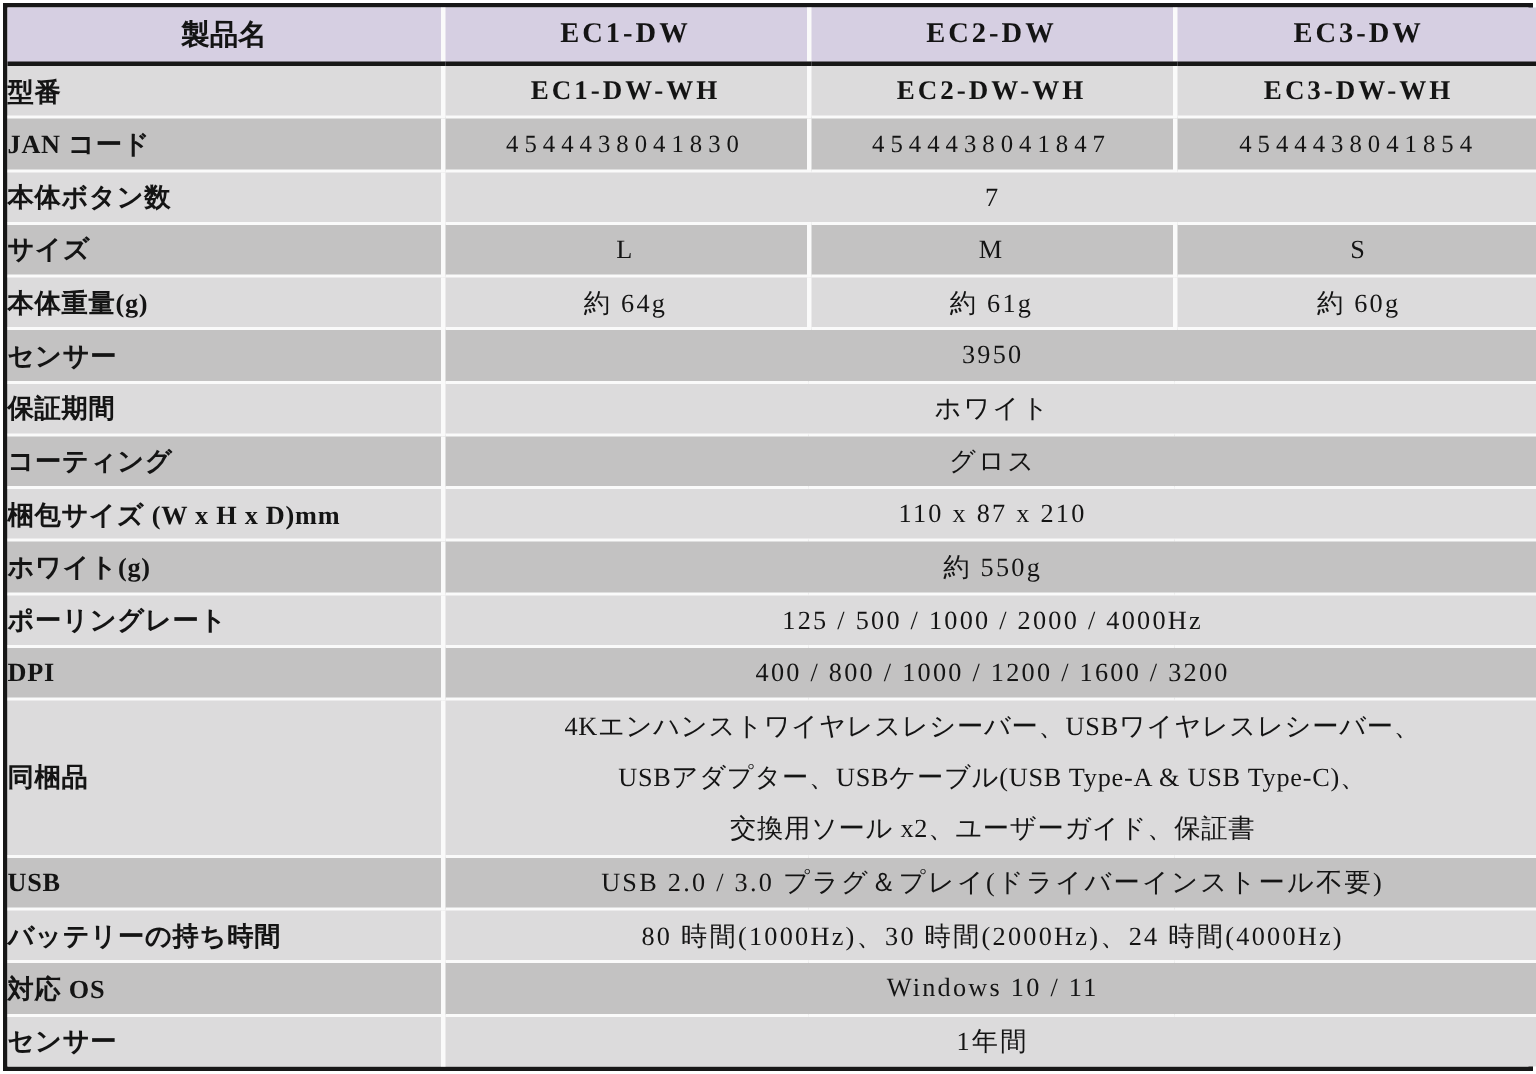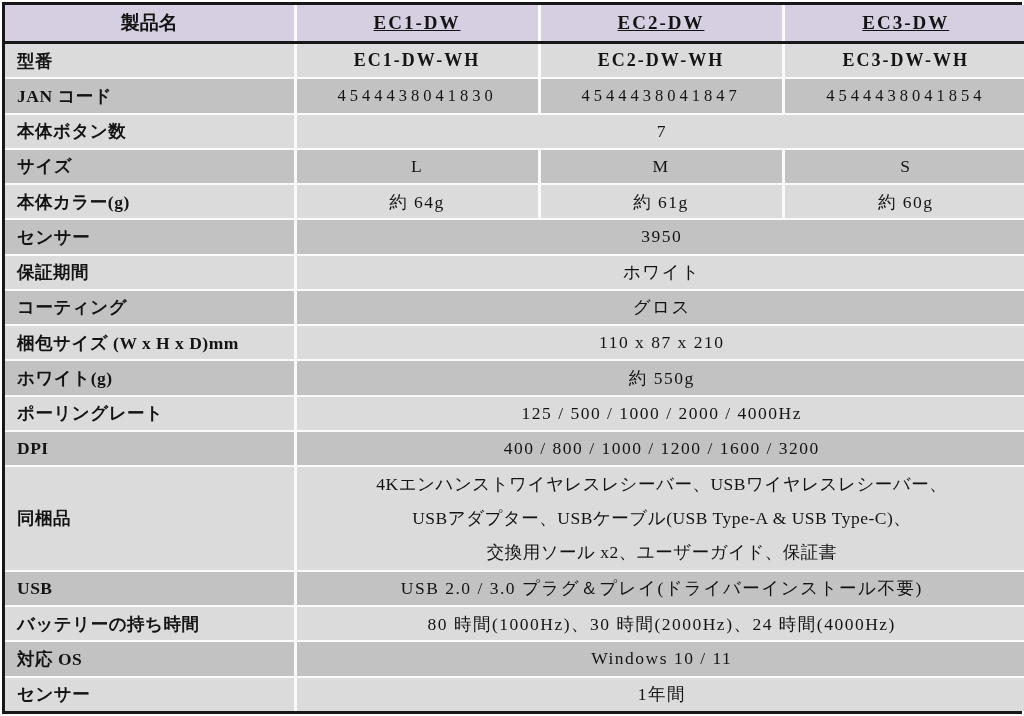--- a/index.html
+++ b/index.html
@@ -25,33 +25,32 @@
     font-size:19px;
     font-weight:bold;
     text-align:center;
     padding:0;
     margin-left:36px;
   }
   thead th.product{
     font-family:"Liberation Serif",serif;
     letter-spacing:2px;
   }
-  thead th + th{border-left:3px solid var(--grid-line);text-decoration:underline;}
+  thead th + th{border-left:3px solid var(--grid-line);}
 
   tbody tr:nth-child(odd){background:var(--row-light);}
   tbody tr:nth-child(even){background:var(--row-dark);}
   tbody tr + tr td{border-top:2px solid var(--grid-line);}
 
   td{padding:0;height:33px;vertical-align:middle;}
   td.label{
     font-family:"Liberation Serif","DejaVu Sans",sans-serif;
     font-weight:bold;
     font-size:17.5px;
     text-align:left;
-    padding-left:12px;
     letter-spacing:0.5px;
   }
   td.val{
     font-family:"Liberation Serif",serif;
     font-size:17.5px;
     text-align:center;
     letter-spacing:1.5px;
   }
   td.label + td.val{border-left:3px solid var(--grid-line);}
   td.val + td.val{border-left:3px solid var(--grid-line);}
@@ -98,21 +97,21 @@
           <td class="label">本体ボタン数</td>
           <td class="val" colspan="3">7</td>
         </tr>
         <tr>
           <td class="label">サイズ</td>
           <td class="val">L</td>
           <td class="val">M</td>
           <td class="val">S</td>
         </tr>
         <tr>
-          <td class="label">本体カラー(g)</td>
+          <td class="label">本体重量(g)</td>
           <td class="val">約 64g</td>
           <td class="val">約 61g</td>
           <td class="val">約 60g</td>
         </tr>
         <tr>
           <td class="label">センサー</td>
           <td class="val" colspan="3">3950</td>
         </tr>
         <tr>
           <td class="label">保証期間</td>

